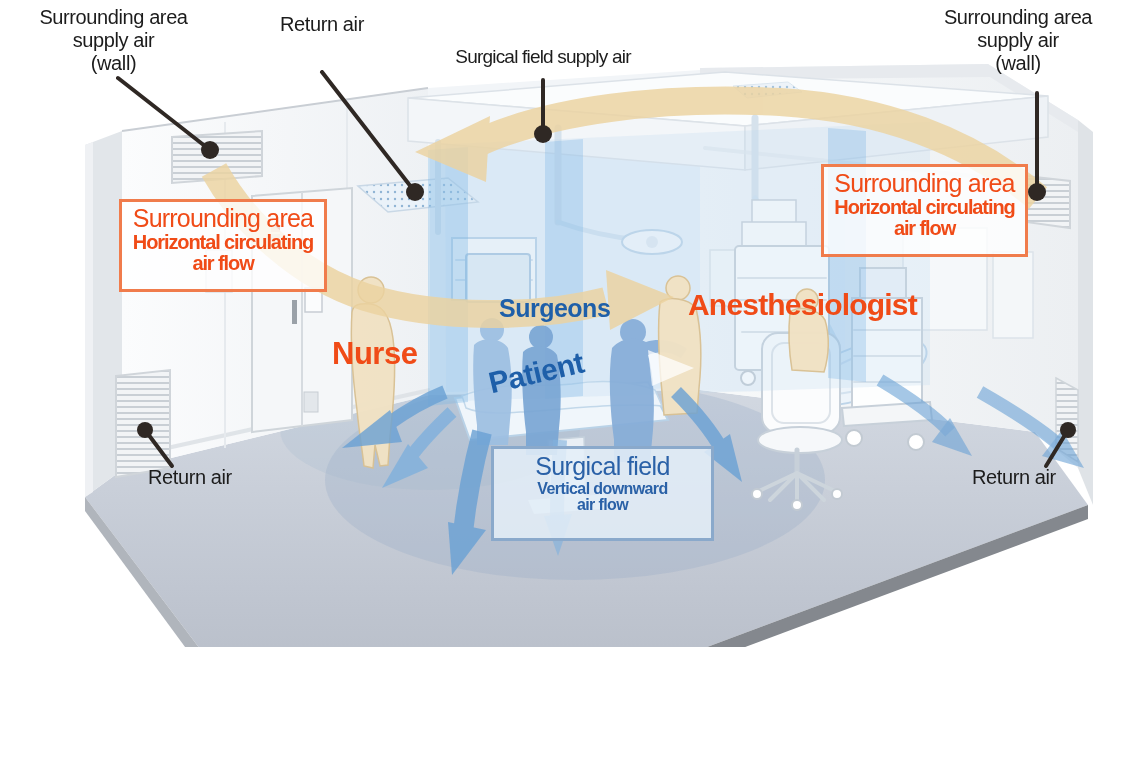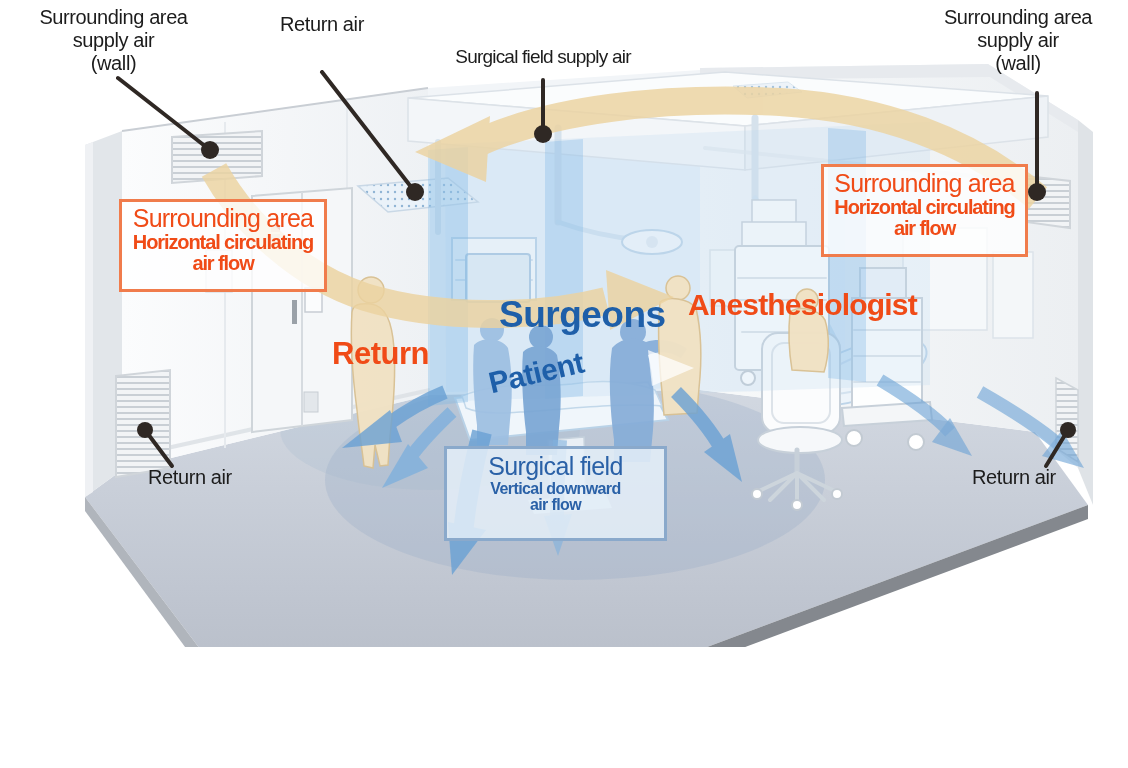--- a/index.html
+++ b/index.html
@@ -6,21 +6,21 @@
   .stage{position:relative;width:1128px;height:647px;background:#ffffff;overflow:hidden;
          font-family:"Liberation Sans",sans-serif;}
   .stage svg{position:absolute;left:0;top:0;}
   .callout{position:absolute;color:#1c1c1c;font-size:20px;line-height:1.16;text-align:center;
            letter-spacing:-0.4px;white-space:nowrap;}
   .obox{position:absolute;border:3px solid #f07c4c;background:rgba(255,255,255,.78);
         color:#f04b17;text-align:center;padding-top:2px;box-sizing:border-box;}
   .obox .t{font-size:25px;line-height:1.12;letter-spacing:-0.8px;white-space:nowrap;}
   .obox .b{font-size:20px;font-weight:bold;line-height:1.05;letter-spacing:-1.1px;white-space:nowrap;}
   .bbox{position:absolute;border:3px solid #8aa9cb;background:rgba(228,238,248,.85);
-        color:#2a61a7;text-align:center;padding-top:4px;box-sizing:border-box;}
+        color:#2a61a7;text-align:center;padding-top:4px;box-sizing:border-box;margin-left:47px;}
   .bbox .t{font-size:25px;line-height:1.1;letter-spacing:-0.6px;white-space:nowrap;}
   .bbox .b{font-size:16px;font-weight:bold;line-height:1.05;letter-spacing:-0.6px;white-space:nowrap;}
   .person{position:absolute;font-weight:bold;white-space:nowrap;}
   .p-orange{color:#f04b17;}
   .p-blue{color:#1e5fa9;}
 </style>
 </head>
 <body>
 
 <div class="stage">
@@ -264,23 +264,23 @@
   <div class="b">Horizontal circulating</div>
   <div class="b">air flow</div>
 </div>
 
 <div class="bbox" style="left:444px;top:446px;width:223px;height:95px;">
   <div class="t">Surgical field</div>
   <div class="b">Vertical downward</div>
   <div class="b">air flow</div>
 </div>
 
-<div class="person p-orange" style="left:332px;top:336px;font-size:31px;letter-spacing:-0.5px;">Return</div>
-
-<div class="person p-blue" style="left:499px;top:294px;font-size:37px;letter-spacing:-0.5px;text-align:right;">Surgeons</div>
+<div class="person p-orange" style="left:332px;top:336px;font-size:31px;letter-spacing:-0.5px;">Nurse</div>
+
+<div class="person p-blue" style="left:499px;top:294px;font-size:25px;letter-spacing:-0.5px;text-align:right;">Surgeons</div>
 
 <div class="person p-blue" style="left:488px;top:356px;font-size:30px;letter-spacing:-0.5px;transform:rotate(-13deg);">Patient</div>
 
 <div class="person p-orange" style="left:688px;top:288px;font-size:30px;letter-spacing:-0.8px;">Anesthesiologist</div>
 
 <div class="callout" style="left:148px;top:466px;font-size:20px;">Return air</div>
 
 <div class="callout" style="left:972px;top:466px;font-size:20px;">Return air</div>
 
 </div>

